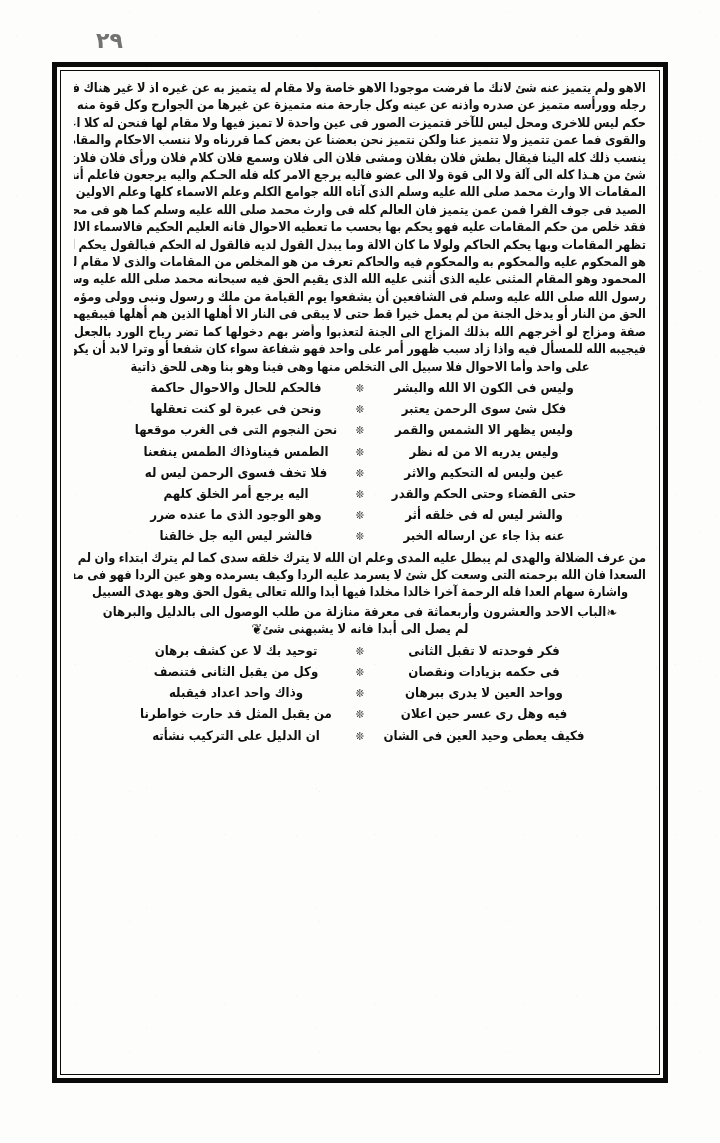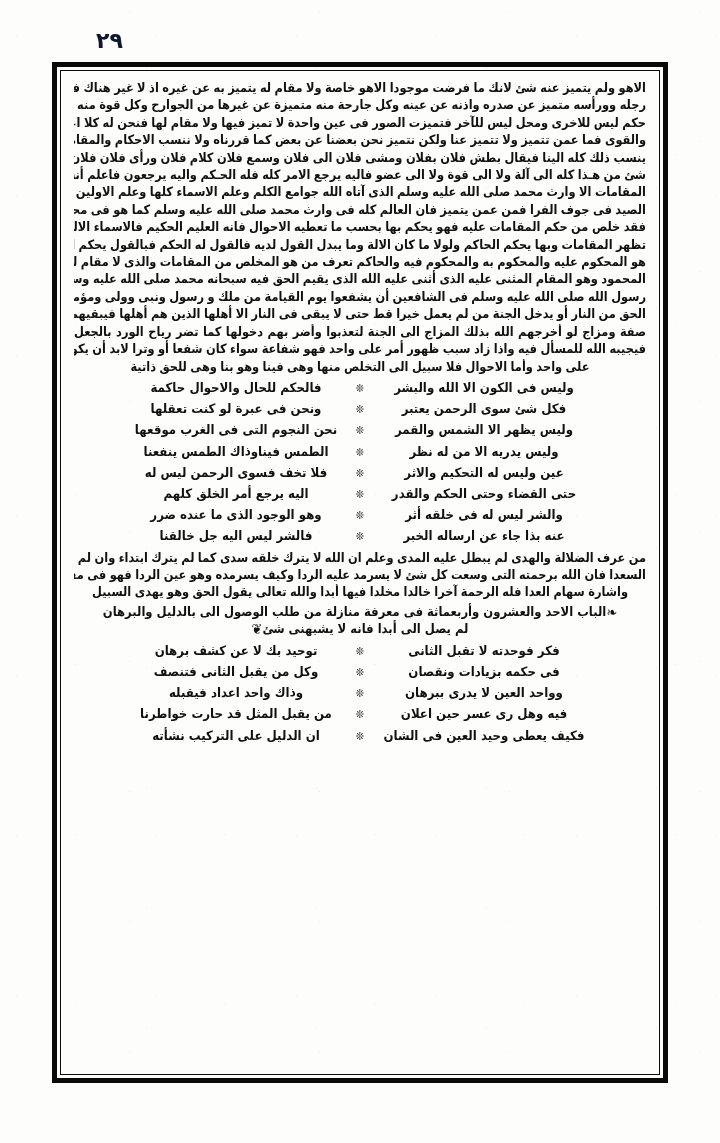--- a/index.html
+++ b/index.html
@@ -24,21 +24,21 @@
   }
 
   
   .folio {
     position: absolute;
     top: 30px;
     left: 96px;
     font-size: 22px;
     font-weight: 700;
     letter-spacing: 1px;
-    color: #0f172a;
+    color: #737373;
     font-family: "DejaVu Sans", "Liberation Sans", sans-serif;
     line-height: 1;
   }
 
   
   .frame-outer {
     position: absolute;
     left: 52px;
     top: 62px;
     width: 616px;

